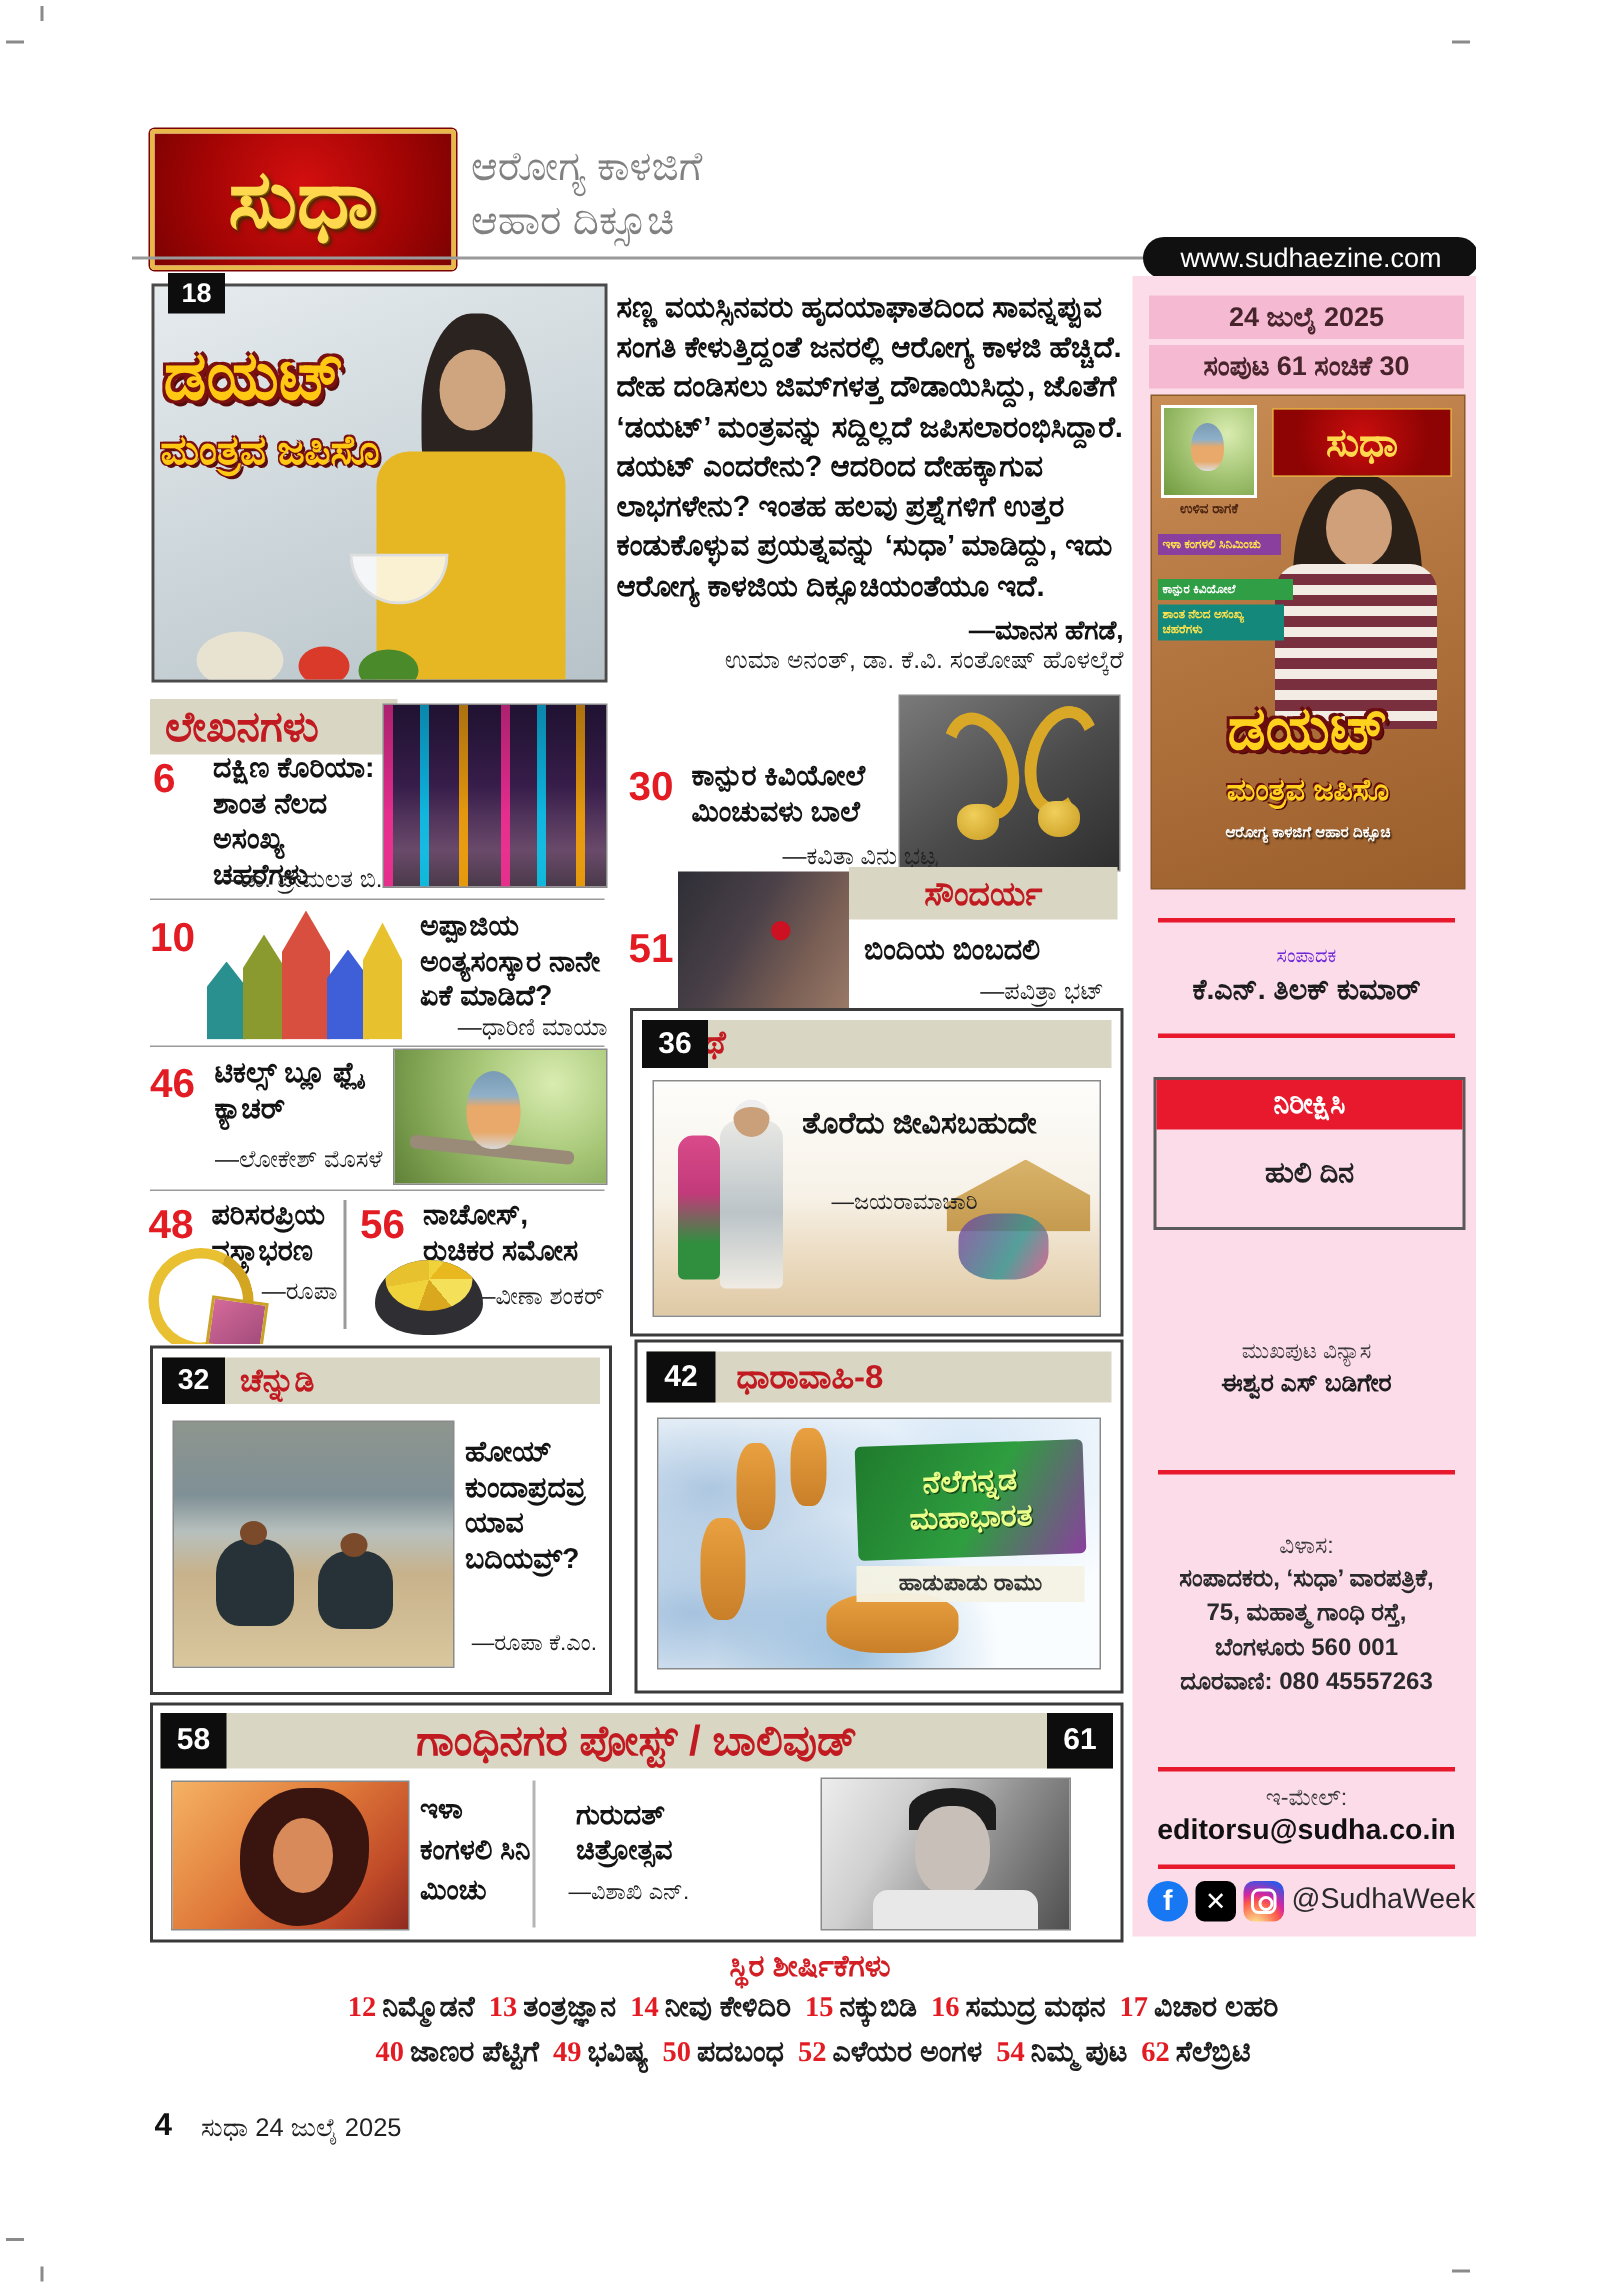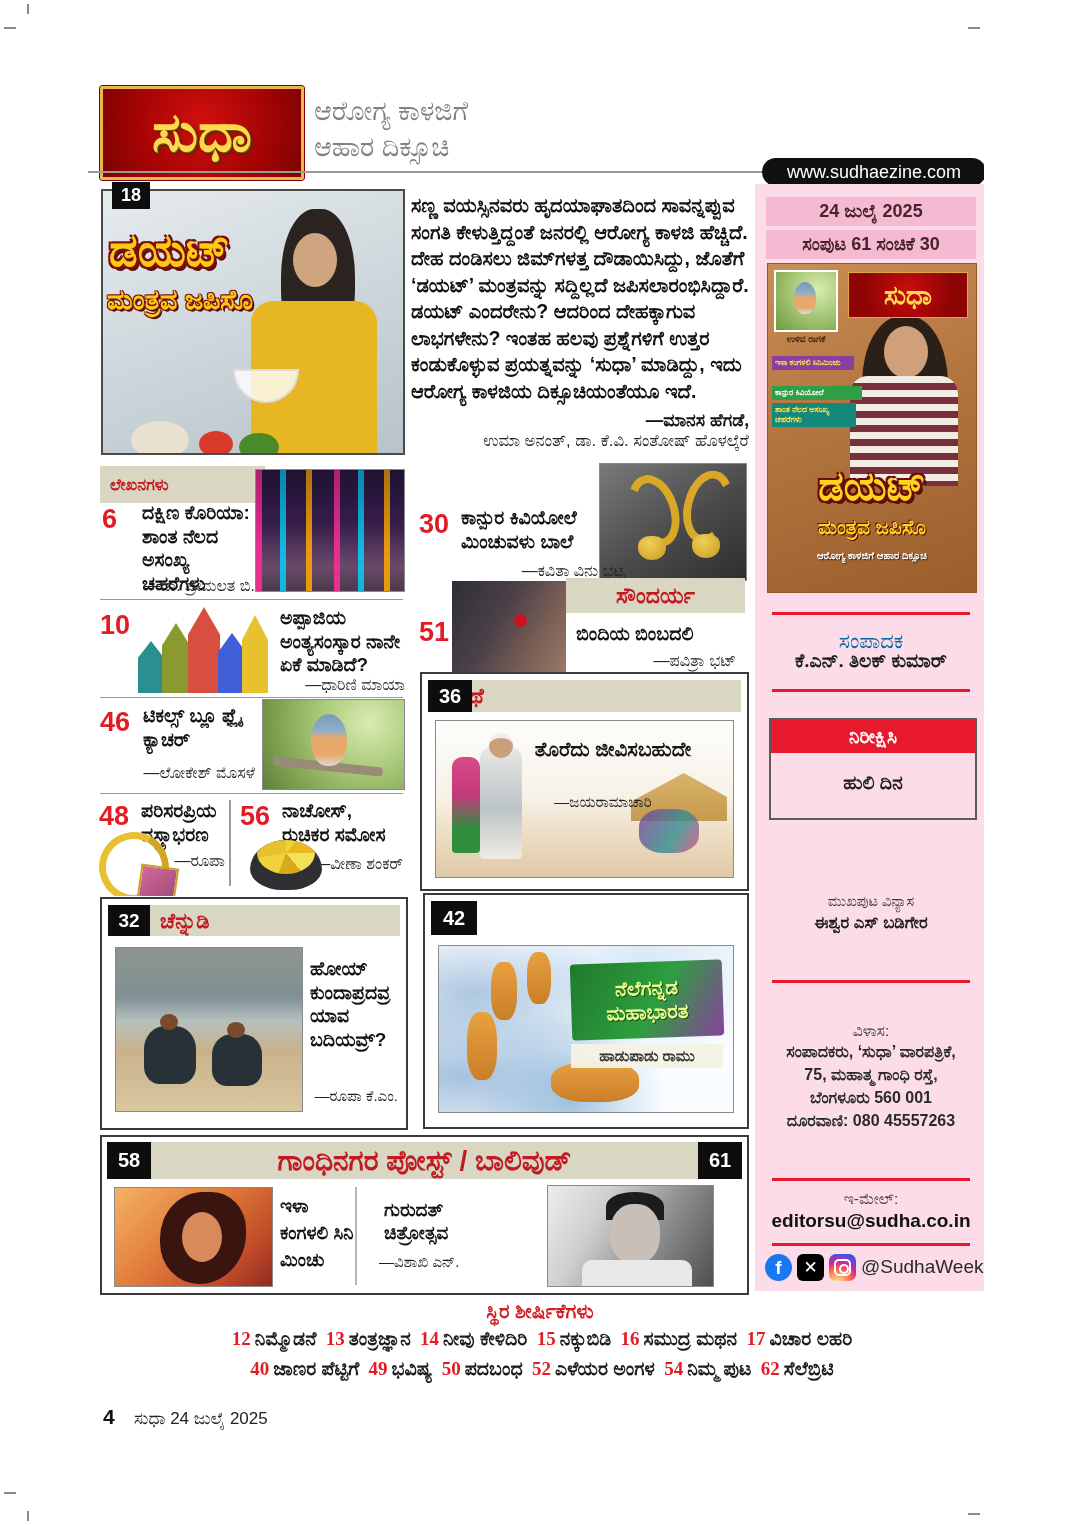--- a/index.html
+++ b/index.html
@@ -200,21 +200,21 @@
     <div class="cv-bird-cap">ಉಳಿವ ರಾಗಕೆ</div>
     <div class="cv-strip cv-s1">ಇಳಾ ಕಂಗಳಲಿ ಸಿನಿಮಿಂಚು</div>
     <div class="cv-strip cv-s2">ಕಾನ್ಪುರ ಕಿವಿಯೋಲೆ</div>
     <div class="cv-strip cv-s3">ಶಾಂತ ನೆಲದ ಅಸಂಖ್ಯ ಚಹರೆಗಳು</div>
     <div class="cv-t1">ಡಯಟ್</div>
     <div class="cv-t2">ಮಂತ್ರವ ಜಪಿಸೊ</div>
     <div class="cv-sub">ಆರೋಗ್ಯ ಕಾಳಜಿಗೆ ಆಹಾರ ದಿಕ್ಸೂಚಿ</div>
   </div>
 
   <div class="rule-red" style="top:612px;"></div>
-  <div class="sb-c" style="top:629px;font-size:21px;color:#0369a1;">ಸಂಪಾದಕ</div>
+  <div class="sb-c" style="top:629px;font-size:13px;color:#6d28d9;">ಸಂಪಾದಕ</div>
   <div class="sb-c" style="top:650px;font-size:19px;font-weight:800;color:#1d1d1d;">ಕೆ.ಎನ್. ತಿಲಕ್ ಕುಮಾರ್</div>
   <div class="rule-red" style="top:689px;"></div>
 
   <div class="expect-box">
     <div class="expect-head">ನಿರೀಕ್ಷಿಸಿ</div>
     <div class="expect-title">ಹುಲಿ ದಿನ</div>
   </div>
 
   <div class="sb-c" style="top:893px;font-size:14.5px;color:#3a3a3a;">ಮುಖಪುಟ ವಿನ್ಯಾಸ</div>
   <div class="sb-c" style="top:913px;font-size:16.5px;font-weight:800;color:#1d1d1d;">ಈಶ್ವರ ಎಸ್ ಬಡಿಗೇರ</div>
@@ -250,21 +250,21 @@
     <div class="veg" style="left:136px;bottom:-8px;width:40px;height:28px;background:#4a8a2a;"></div>
     <div class="ft1">ಡಯಟ್</div>
     <div class="ft2">ಮಂತ್ರವ ಜಪಿಸೊ</div>
   </div>
   <div class="feature-text">
     <p>ಸಣ್ಣ ವಯಸ್ಸಿನವರು ಹೃದಯಾಘಾತದಿಂದ ಸಾವನ್ನಪ್ಪುವ ಸಂಗತಿ ಕೇಳುತ್ತಿದ್ದಂತೆ ಜನರಲ್ಲಿ ಆರೋಗ್ಯ ಕಾಳಜಿ ಹೆಚ್ಚಿದೆ. ದೇಹ ದಂಡಿಸಲು ಜಿಮ್‌ಗಳತ್ತ ದೌಡಾಯಿಸಿದ್ದು, ಜೊತೆಗೆ ‘ಡಯಟ್’ ಮಂತ್ರವನ್ನು ಸದ್ದಿಲ್ಲದೆ ಜಪಿಸಲಾರಂಭಿಸಿದ್ದಾರೆ. ಡಯಟ್ ಎಂದರೇನು? ಆದರಿಂದ ದೇಹಕ್ಕಾಗುವ ಲಾಭಗಳೇನು? ಇಂತಹ ಹಲವು ಪ್ರಶ್ನೆಗಳಿಗೆ ಉತ್ತರ ಕಂಡುಕೊಳ್ಳುವ ಪ್ರಯತ್ನವನ್ನು ‘ಸುಧಾ’ ಮಾಡಿದ್ದು, ಇದು ಆರೋಗ್ಯ ಕಾಳಜಿಯ ದಿಕ್ಸೂಚಿಯಂತೆಯೂ ಇದೆ.</p>
     <div class="fby1">—ಮಾನಸ ಹೆಗಡೆ,</div>
     <div class="fby2">ಉಮಾ ಅನಂತ್, ಡಾ. ಕೆ.ವಿ. ಸಂತೋಷ್ ಹೊಳಲ್ಕೆರೆ</div>
   </div>
 
-  <div class="secbar" style="left:100px;top:466px;width:155px;height:37px;font-size:16px;line-height:37px;padding-left:10px;">ಲೇಖನಗಳು</div>
+  <div class="secbar" style="left:100px;top:466px;width:155px;height:37px;font-size:28px;line-height:37px;padding-left:10px;">ಲೇಖನಗಳು</div>
   <div class="imgf bordered img-korea" style="left:255px;top:469px;width:148px;height:121px;"></div>
 
   <div class="rednum" style="left:102px;top:504px;">6</div>
   <div class="etitle" style="left:142px;top:501px;width:112px;">ದಕ್ಷಿಣ ಕೊರಿಯಾ: ಶಾಂತ ನೆಲದ ಅಸಂಖ್ಯ ಚಹರೆಗಳು</div>
   <div class="eauthor" style="left:100px;top:577px;width:155px;">—ಡಾ. ಪ್ರೇಮಲತ ಬಿ.</div>
   <div class="hdiv" style="left:100px;top:599px;width:303px;"></div>
 
   <div class="rednum" style="left:100px;top:610px;">10</div>
   <div class="imgf img-faces" style="left:136px;top:604px;width:136px;height:89px;">
     <div class="ff" style="left:2px;width:26px;height:52px;background:#2a8f8f;"></div>
@@ -338,20 +338,21 @@
       <div class="st-woman"></div>
       <div class="st-man"></div>
       <div class="st-hut"></div>
       <div class="st-grp"></div>
       <div style="position:absolute;left:92px;top:16px;width:170px;text-align:center;font-size:20px;font-weight:800;color:#161616;line-height:1.2;">ತೊರೆದು ಜೀವಿಸಬಹುದೇ</div>
       <div style="position:absolute;left:92px;top:72px;width:150px;text-align:center;font-size:15px;color:#222;">—ಜಯರಾಮಾಚಾರಿ</div>
     </div>
   </div>
 
   <div class="tocbox" style="left:423px;top:893px;width:322px;height:232px;">
+    <div class="secbar" style="left:6px;top:6px;right:6px;height:34px;font-size:22px;line-height:34px;padding-left:60px;">ಧಾರಾವಾಹಿ-8</div>
     <div class="pgbox" style="left:6px;top:6px;width:46px;height:34px;font-size:20px;line-height:34px;">42</div>
     <div class="imgf bordered img-serial" style="left:13px;top:50px;width:294px;height:166px;">
       <div class="sr-f" style="left:52px;top:16px;width:26px;height:58px;"></div>
       <div class="sr-f" style="left:88px;top:6px;width:24px;height:52px;"></div>
       <div class="sr-f" style="left:28px;top:66px;width:30px;height:68px;"></div>
       <div class="sr-f" style="left:112px;bottom:10px;width:88px;height:40px;"></div>
       <div class="sr-green">
         <div>ನೆಲೆಗನ್ನಡ</div>
         <div>ಮಹಾಭಾರತ</div>
       </div>

